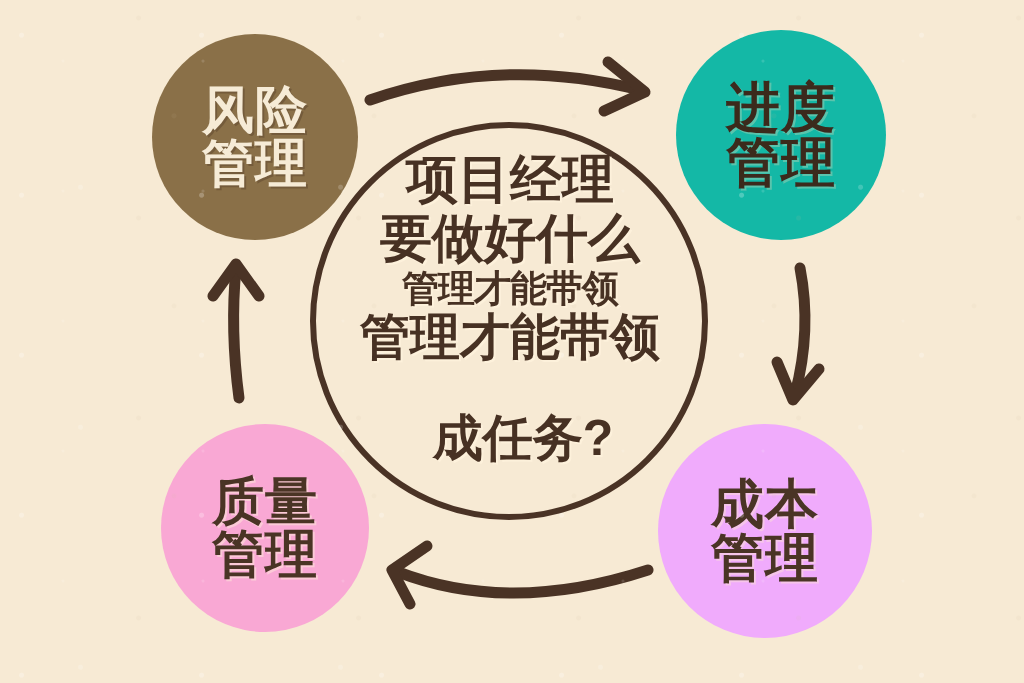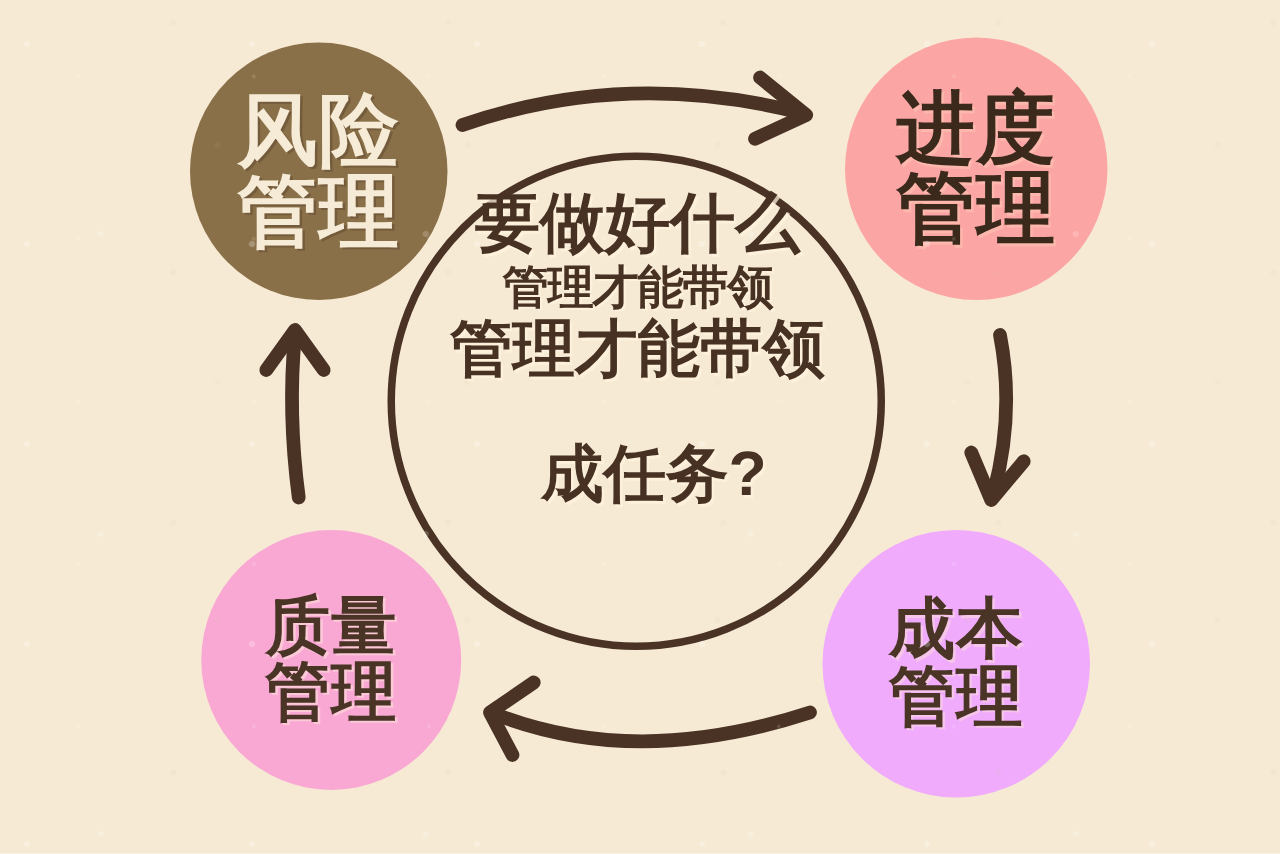--- a/index.html
+++ b/index.html
@@ -53,29 +53,29 @@
   }
   .node .line {
     display: block;
     white-space: nowrap;
   }
   #node-risk {
     left: 152px; top: 34px;
     width: 206px; height: 206px;
     background: #8A7048;
     color: #F6EBD6;
-    font-size: 64px;
+    font-size: 52px;
     text-shadow: 2px 2px 0 rgba(60,40,25,0.28);
   }
   #node-schedule {
     left: 676px; top: 30px;
     width: 210px; height: 210px;
-    background: #fca5a5;
+    background: #14b8a6;
     color: #3B2A1C;
-    font-size: 63px;
+    font-size: 54px;
     text-shadow: 2px 2px 0 rgba(255,225,190,0.30);
   }
   #node-cost {
     left: 658px; top: 424px;
     width: 214px; height: 214px;
     background: #f0abfc;
     color: #4A3425;
     font-size: 53px;
     text-shadow: 2px 2px 0 rgba(255,238,205,0.38);
   }
@@ -161,20 +161,21 @@
     <span class="line">成本</span>
     <span class="line">管理</span>
   </div>
 
   <div class="node" id="node-quality">
     <span class="line">质量</span>
     <span class="line">管理</span>
   </div>
 
   <div id="center-text">
+    <span class="cline l1">项目经理</span>
     <span class="cline l2">要做好什么</span>
     <span class="cline l3">管理才能带领</span>
     <span class="cline l4">管理才能带领</span>
     <span class="cline l5">成任务?</span>
   </div>
 
   <div id="grain"></div>
 </div>
 
 </body></html>

